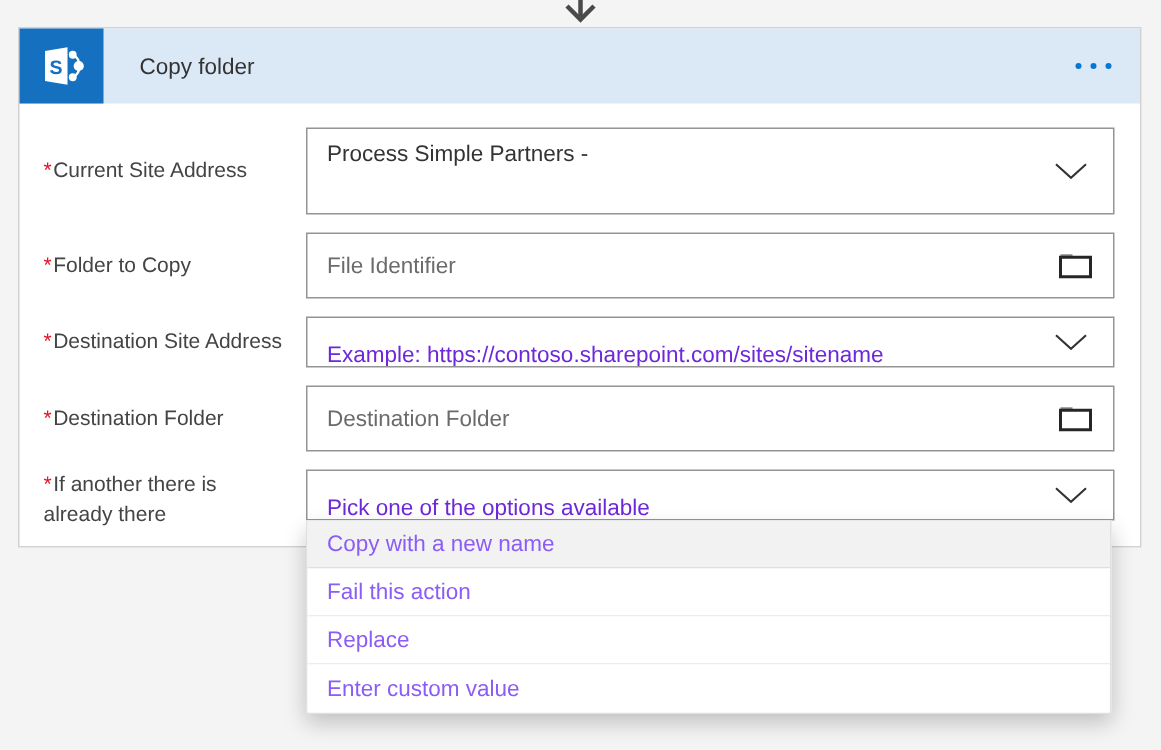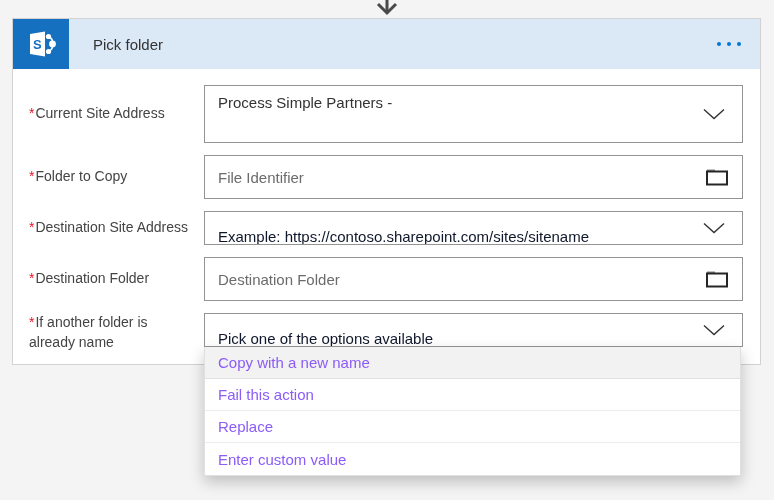--- a/index.html
+++ b/index.html
@@ -57,21 +57,21 @@
   .h-lg { height:58px; }
   .h-md { height:44px; }
   .h-sm { height:34px; }
 
   .value-lines {
     flex:1; height:100%; padding:8px 0 9px 13px;
     display:flex; flex-direction:column; justify-content:space-between;
     font-size:15px; color:#333; cursor:pointer;
   }
   .placeholder-text {
-    flex:1; padding-left:13px; font-size:15px; color:#0f172a; cursor:pointer;
+    flex:1; padding-left:13px; font-size:15px; color:#6d28d9; cursor:pointer;
     white-space:nowrap; overflow:hidden;margin-top:16px;
   }
   .chevron-box {
     width:56px; flex:0 0 56px; height:100%;
     display:flex; align-items:center; justify-content:center; cursor:pointer;
   }
   .folder-btn {
     width:50px; flex:0 0 50px; height:100%;
     display:flex; align-items:center; justify-content:center; cursor:pointer;
   }
@@ -111,21 +111,21 @@
     <div class="icon-tile">
       <svg width="34" height="34" viewBox="0 0 34 34">
         <path d="M6 7 L21 4.5 L21 29.5 L6 27 Z" fill="#ffffff"></path>
         <text x="9" y="22" font-family="Liberation Sans, sans-serif" font-size="13" font-weight="bold" fill="#1570bf">S</text>
         <circle cx="24.5" cy="9.5" r="2.6" fill="#ffffff"></circle>
         <circle cx="28.5" cy="17" r="3.4" fill="#ffffff"></circle>
         <circle cx="24.5" cy="24.5" r="2.6" fill="#ffffff"></circle>
         <path d="M24.5 9.5 Q29.5 12 28.5 17 Q29.5 22 24.5 24.5" stroke="#ffffff" stroke-width="1.6" fill="none"></path>
       </svg>
     </div>
-    <div class="card-title">Pick folder</div>
+    <div class="card-title">Copy folder</div>
     <div class="menu-btn">
       <span class="dot"></span>
       <span class="dot"></span>
       <span class="dot"></span>
     </div>
   </div>
 
   <div class="card-body">
 
     <div class="field-row">
@@ -183,21 +183,21 @@
           <svg width="24" height="20" viewBox="0 0 24 20">
             <rect x="2" y="2.5" width="8" height="5" fill="#8a8a8a"></rect>
             <rect x="2" y="4.5" width="20" height="13" fill="#ffffff" stroke="#262626" stroke-width="2"></rect>
           </svg>
         </div>
       </div>
     </div>
 
     <div class="field-row">
       <div class="field-label">
-        <span><span class="req">*</span><span>If another folder is already name</span></span>
+        <span><span class="req">*</span><span>If another there is already there</span></span>
       </div>
       <div class="field-control h-sm">
         <div class="placeholder-text">Pick one of the options available</div>
         <div class="chevron-box">
           <svg width="22" height="12" viewBox="0 0 22 12">
               <path d="M1 1.5 L11 10.5 L21 1.5" stroke="#333" stroke-width="1.4" fill="none"></path>
             </svg>
         </div>
       </div>
     </div>

